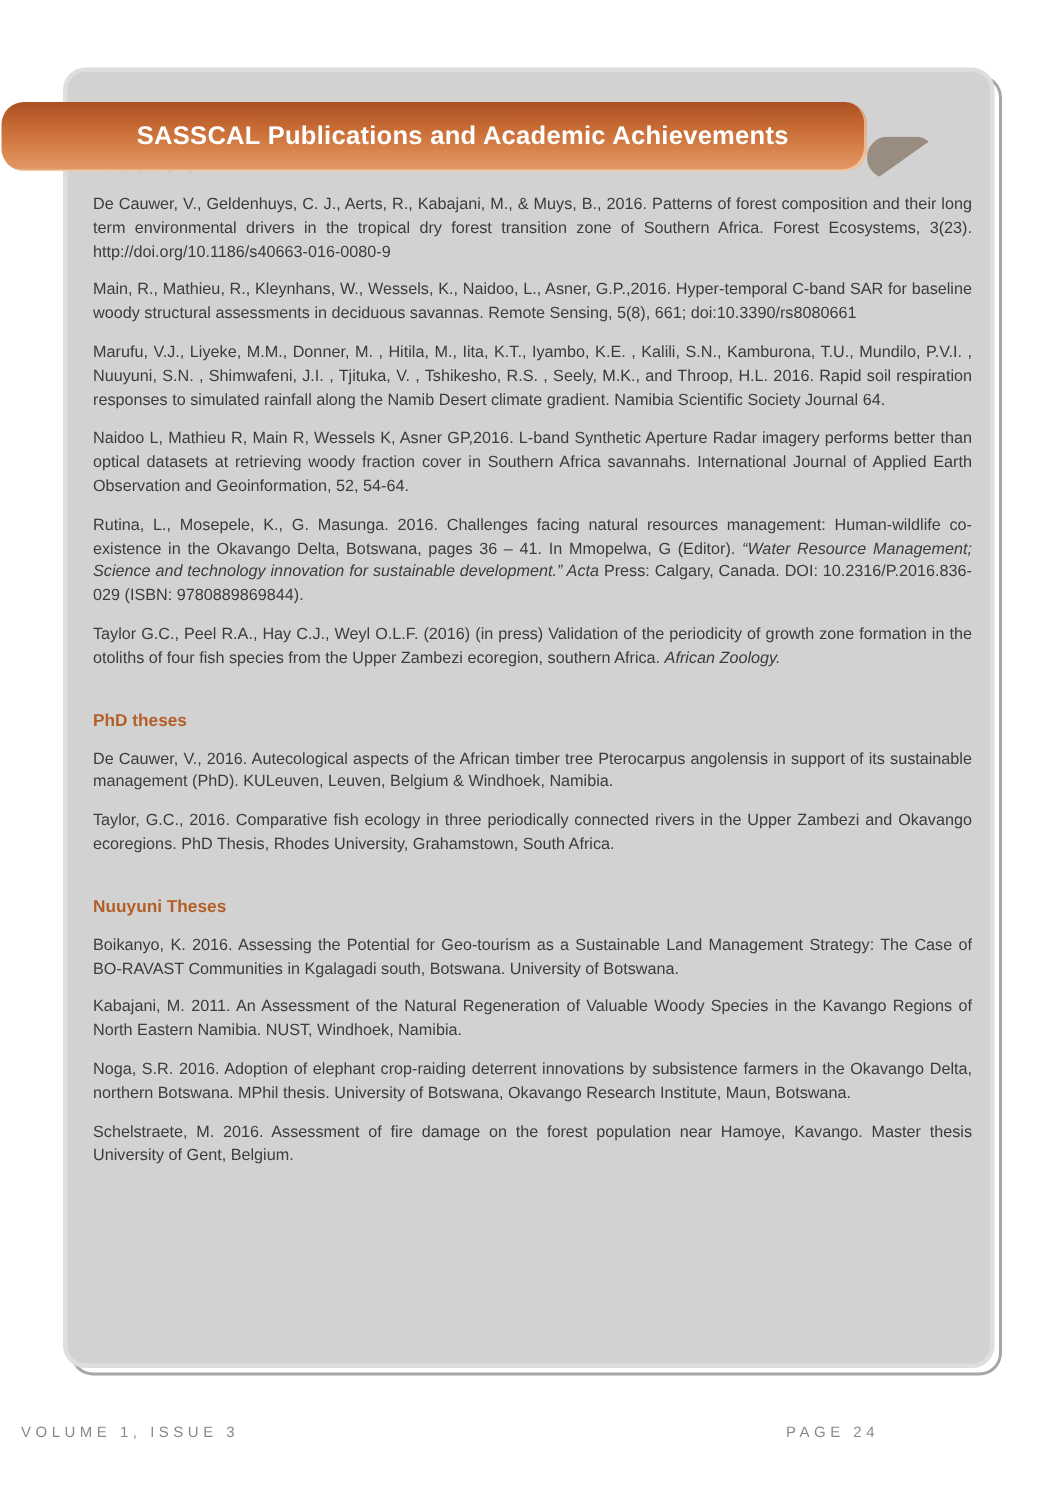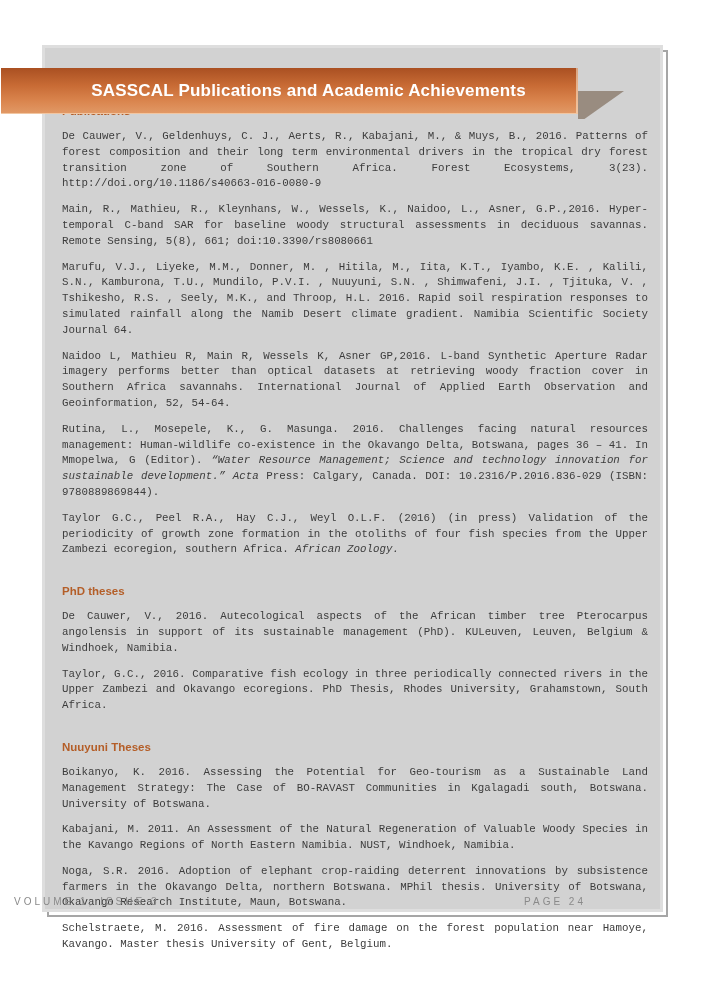--- a/index.html
+++ b/index.html
@@ -1,15 +1,15 @@
 <!DOCTYPE html>
 <html><head>
 <meta charset="utf-8">
 <style>
-  * { box-sizing: border-box; }
+  * { box-sizing: border-box; border-radius: 15px; }
   html, body {
     margin: 0; padding: 0;
     width: 706px; height: 1000px;
     background: #ffffff;
     font-family: "Liberation Sans", "DejaVu Sans", sans-serif;
     position: relative;
     overflow: hidden;
   }
   .page-card {
     position: absolute;
@@ -57,27 +57,26 @@
     font-weight: bold;
     color: #b45e28;
   }
   .doc-section + .doc-section { margin-top: 27px; }
   .citation {
     margin: 0 0 10px 0;
     font-size: 10.8px;
     line-height: 15.8px;
     color: #3c3c3c;
     text-align: justify;
-    font-family: Liberation Mono, monospace;
   }
   .citation:last-child { margin-bottom: 0; }
   .citation i { font-style: italic; }
   .page-footer {
     position: absolute;
-    left: 0; top: 896px;
+    left: 0; top: 950px;
     width: 600px;
     padding: 0 14px;
     display: flex;
     justify-content: space-between;
     align-items: center;
     font-size: 10px;
     letter-spacing: 3px;
     color: #8a8a8a;
   }
 </style>

